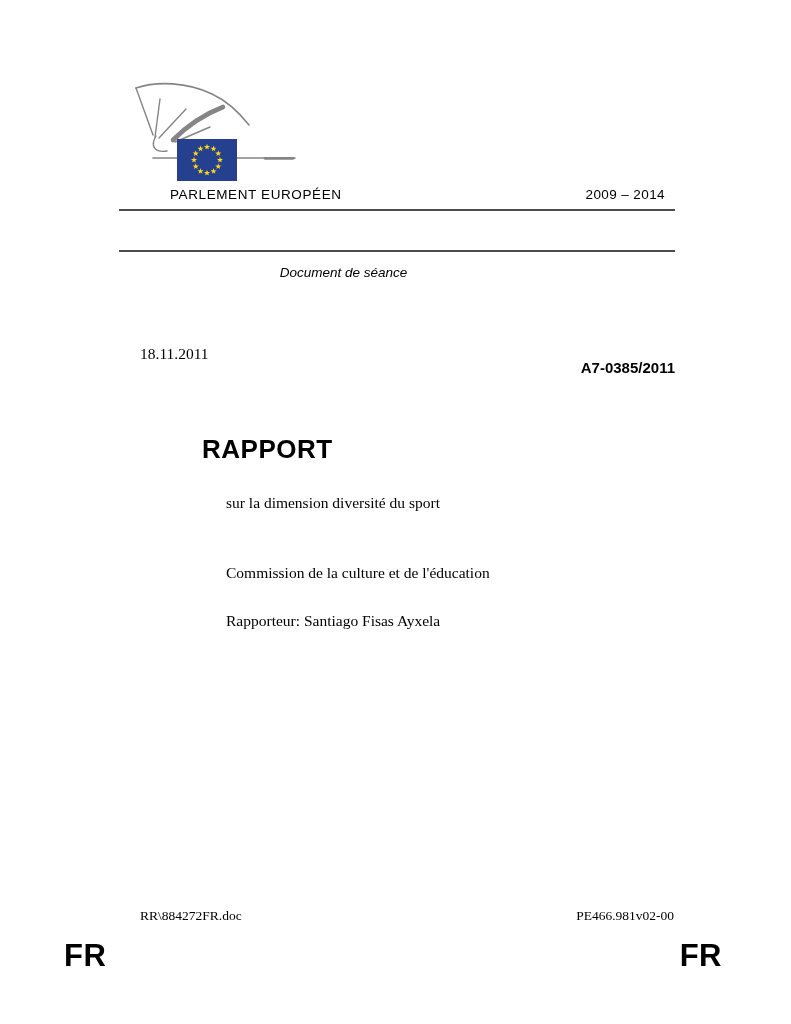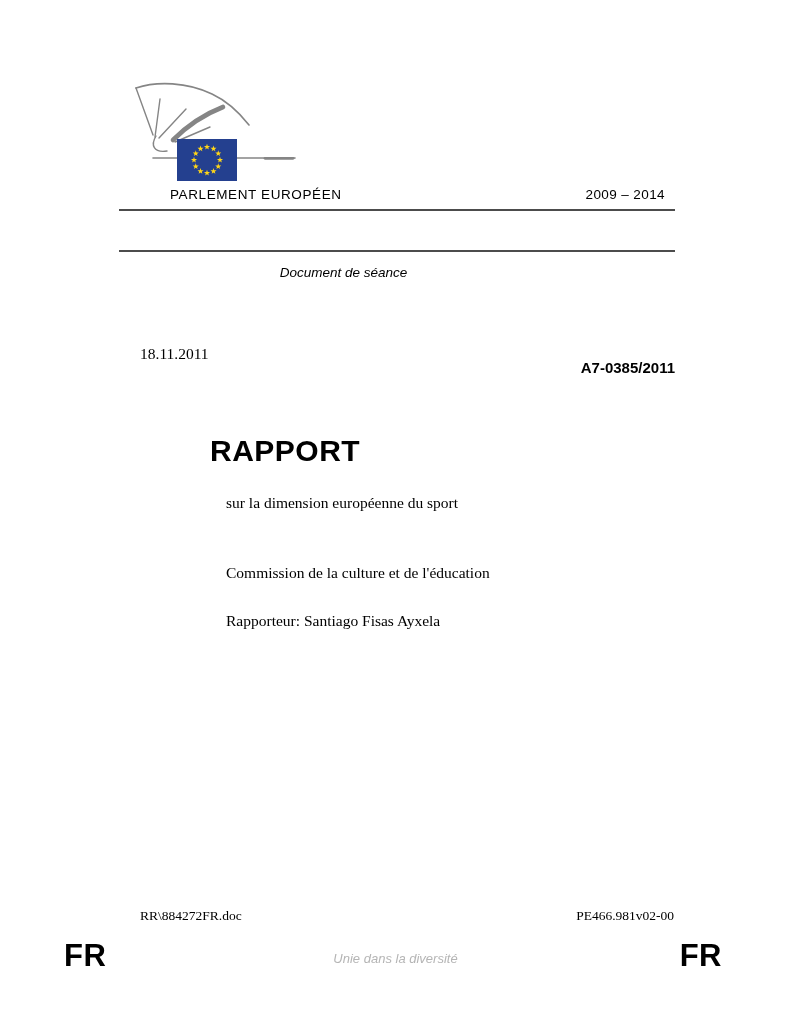--- a/index.html
+++ b/index.html
@@ -30,21 +30,21 @@
   .institution{position:absolute;left:170px;top:187px;font-size:13.5px;letter-spacing:0.6px;}
   .years{position:absolute;right:126px;top:187px;font-size:13.5px;letter-spacing:0.4px;}
   .rule{position:absolute;left:119px;width:556px;height:2px;background:var(--rule-color,#4c4c4c);}
   .rule1{top:209px;}
   .rule2{top:250px;}
   .doc-type{position:absolute;left:0;top:221px;width:687px;text-align:center;font-style:italic;font-size:13.5px;margin-top:44px;}
 
   .ref{position:absolute;right:116px;top:315px;font-weight:bold;font-size:15px;margin-top:44px;}
   .date{position:absolute;left:120px;top:345px;font-size:15.5px;}
 
-  .title{position:absolute;left:210px;top:434px;margin:0;font-size:30px;font-weight:bold;letter-spacing:0.5px;}
+  .title{position:absolute;left:202px;top:434px;margin:0;font-size:26px;font-weight:bold;letter-spacing:0.5px;}
   .subject{position:absolute;left:206px;top:494px;font-size:15.5px;line-height:18.5px;}
   .committee{position:absolute;left:206px;top:564px;font-size:15.5px;}
   .rapporteur{position:absolute;left:206px;top:612px;font-size:15.5px;}
 
   .footer-doc-ref{position:absolute;left:120px;top:908px;font-size:13.5px;}
   .footer-pe-ref{position:absolute;right:117px;top:908px;font-size:13.5px;text-align:center;}
   .lang{position:absolute;top:938px;font-weight:bold;font-size:31px;letter-spacing:0.5px;}
   .lang-left{left:64px;}
   .lang-right{right:69px;}
   .motto{position:absolute;left:0;top:951px;width:791px;text-align:center;font-style:italic;font-size:13px;color:var(--motto-gray,#b5b5b5);}
@@ -90,24 +90,23 @@
   <div class="years">2009 – 2014</div>
   <div class="rule rule1"></div>
   <div class="doc-type">Document de séance</div>
   <div class="rule rule2"></div>
 
   <div class="ref">A7-0385/2011</div>
   <div class="date serif">18.11.2011</div>
 
   <h1 class="title">RAPPORT</h1>
   <div class="subject serif">
-    <div>sur la dimension européenne du sport</div>
+    <div>sur la dimension diversité du sport</div>
   </div>
   <div class="committee serif">Commission de la culture et de l'éducation</div>
   <div class="rapporteur serif">Rapporteur: Santiago Fisas Ayxela</div>
 
   <div class="footer-doc-ref serif">RR\884272FR.doc</div>
   <div class="footer-pe-ref serif">PE466.981v02-00</div>
   <div class="lang lang-left">FR</div>
-  <div class="motto">Unie dans la diversité</div>
   <div class="lang lang-right">FR</div>
 
 </div>
 
 </body></html>

